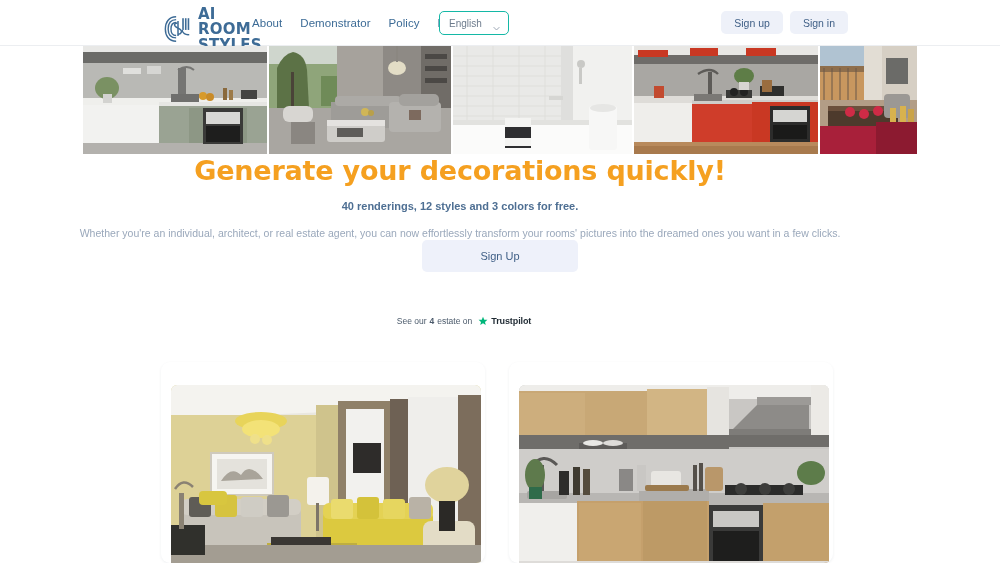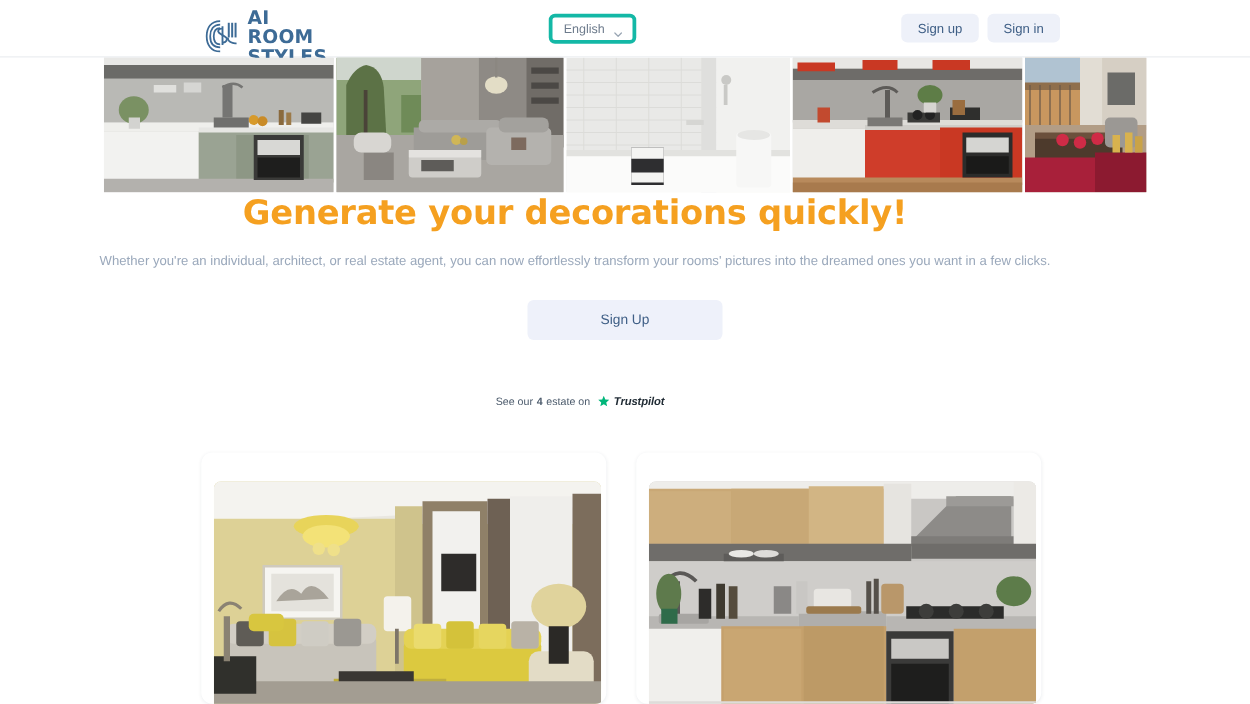--- a/index.html
+++ b/index.html
@@ -62,21 +62,21 @@
     text-decoration: none;
     letter-spacing: .05px;
   }
 
   .lang-select {
     position: absolute;
     left: 439px;
     top: 11px;
     width: 70px;
     height: 24px;
-    border: 3px solid #14b8a6;
+    border: 1px solid #14b8a6;
     border-radius: 5px;
     background: #ffffff;
     display: flex;
     align-items: center;
     justify-content: space-between;
     padding: 0 7px 0 9px;
     cursor: pointer;
   }
   .lang-select .lang-label { font-size: 10px; color: #6d7b8c; }
   .chev { width: 9px; height: 9px; display: block; }
@@ -177,21 +177,21 @@
     display: flex;
     align-items: center;
     justify-content: center;
     gap: 3px;
     font-size: 8.5px;
     color: #4b5a6b;
     text-align: center;
   }
   .trust b { font-weight: bold; }
   .tp-star { width: 10px; height: 10px; display: block; margin-left: 3px; }
-  .tp-name { font-size: 9px; font-weight: bold; color: #1f2a33; letter-spacing: -.1px; font-style: italic; }
+  .tp-name { font-size: 9px; font-weight: bold; color: #1f2a33; letter-spacing: -.1px; }
 
   
   .gallery {
     position: absolute;
     top: 362px;
     left: 161px;
     width: 673px;
     height: 201px;
     display: flex;
     gap: 24px;
@@ -238,20 +238,26 @@
         <path d="M20.5 17 C20.5 20.5 24 22.5 28 22" fill="none" stroke="#3d6b96" stroke-width="1.5"></path>
       </svg>
     </span>
     <span class="brand-words">
       <span>AI</span>
       <span>ROOM</span>
       <span>STYLES</span>
     </span>
   </a>
 
+  <nav class="nav">
+    <a href="#">About</a>
+    <a href="#">Demonstrator</a>
+    <a href="#">Policy</a>
+    <a href="#">Pricing</a>
+  </nav>
 
   <div class="lang-select">
     <span class="lang-label">English</span>
     <span class="chev">
       <svg viewBox="0 0 12 12" xmlns="http://www.w3.org/2000/svg">
         <path d="M2.5 4.5 L6 8 L9.5 4.5" fill="none" stroke="#9aa6b4" stroke-width="1.3" stroke-linecap="round" stroke-linejoin="round"></path>
       </svg>
     </span>
   </div>
 
@@ -416,20 +422,21 @@
       <circle cx="58" cy="65" r="5" fill="#cf2b46"></circle>
       <rect x="70" y="62" width="6" height="14" fill="#d8b24e"></rect>
       <rect x="80" y="60" width="6" height="16" fill="#d8b24e"></rect>
       <rect x="88" y="63" width="6" height="13" fill="#caa347"></rect>
     </svg>
   </div>
 </div>
 
 <div class="hero">
   <h1>Generate your decorations quickly!</h1>
+  <div class="sub">40 renderings, 12 styles and 3 colors for free.</div>
   <div class="lede">Whether you're an individual, architect, or real estate agent, you can now effortlessly transform your rooms' pictures into the dreamed ones you want in a few clicks.</div>
 </div>
 
 <div class="cta-wrap">
   <button class="cta">Sign Up</button>
 </div>
 
 <div class="trust">
   <span>See our</span>
   <b>4</b>

